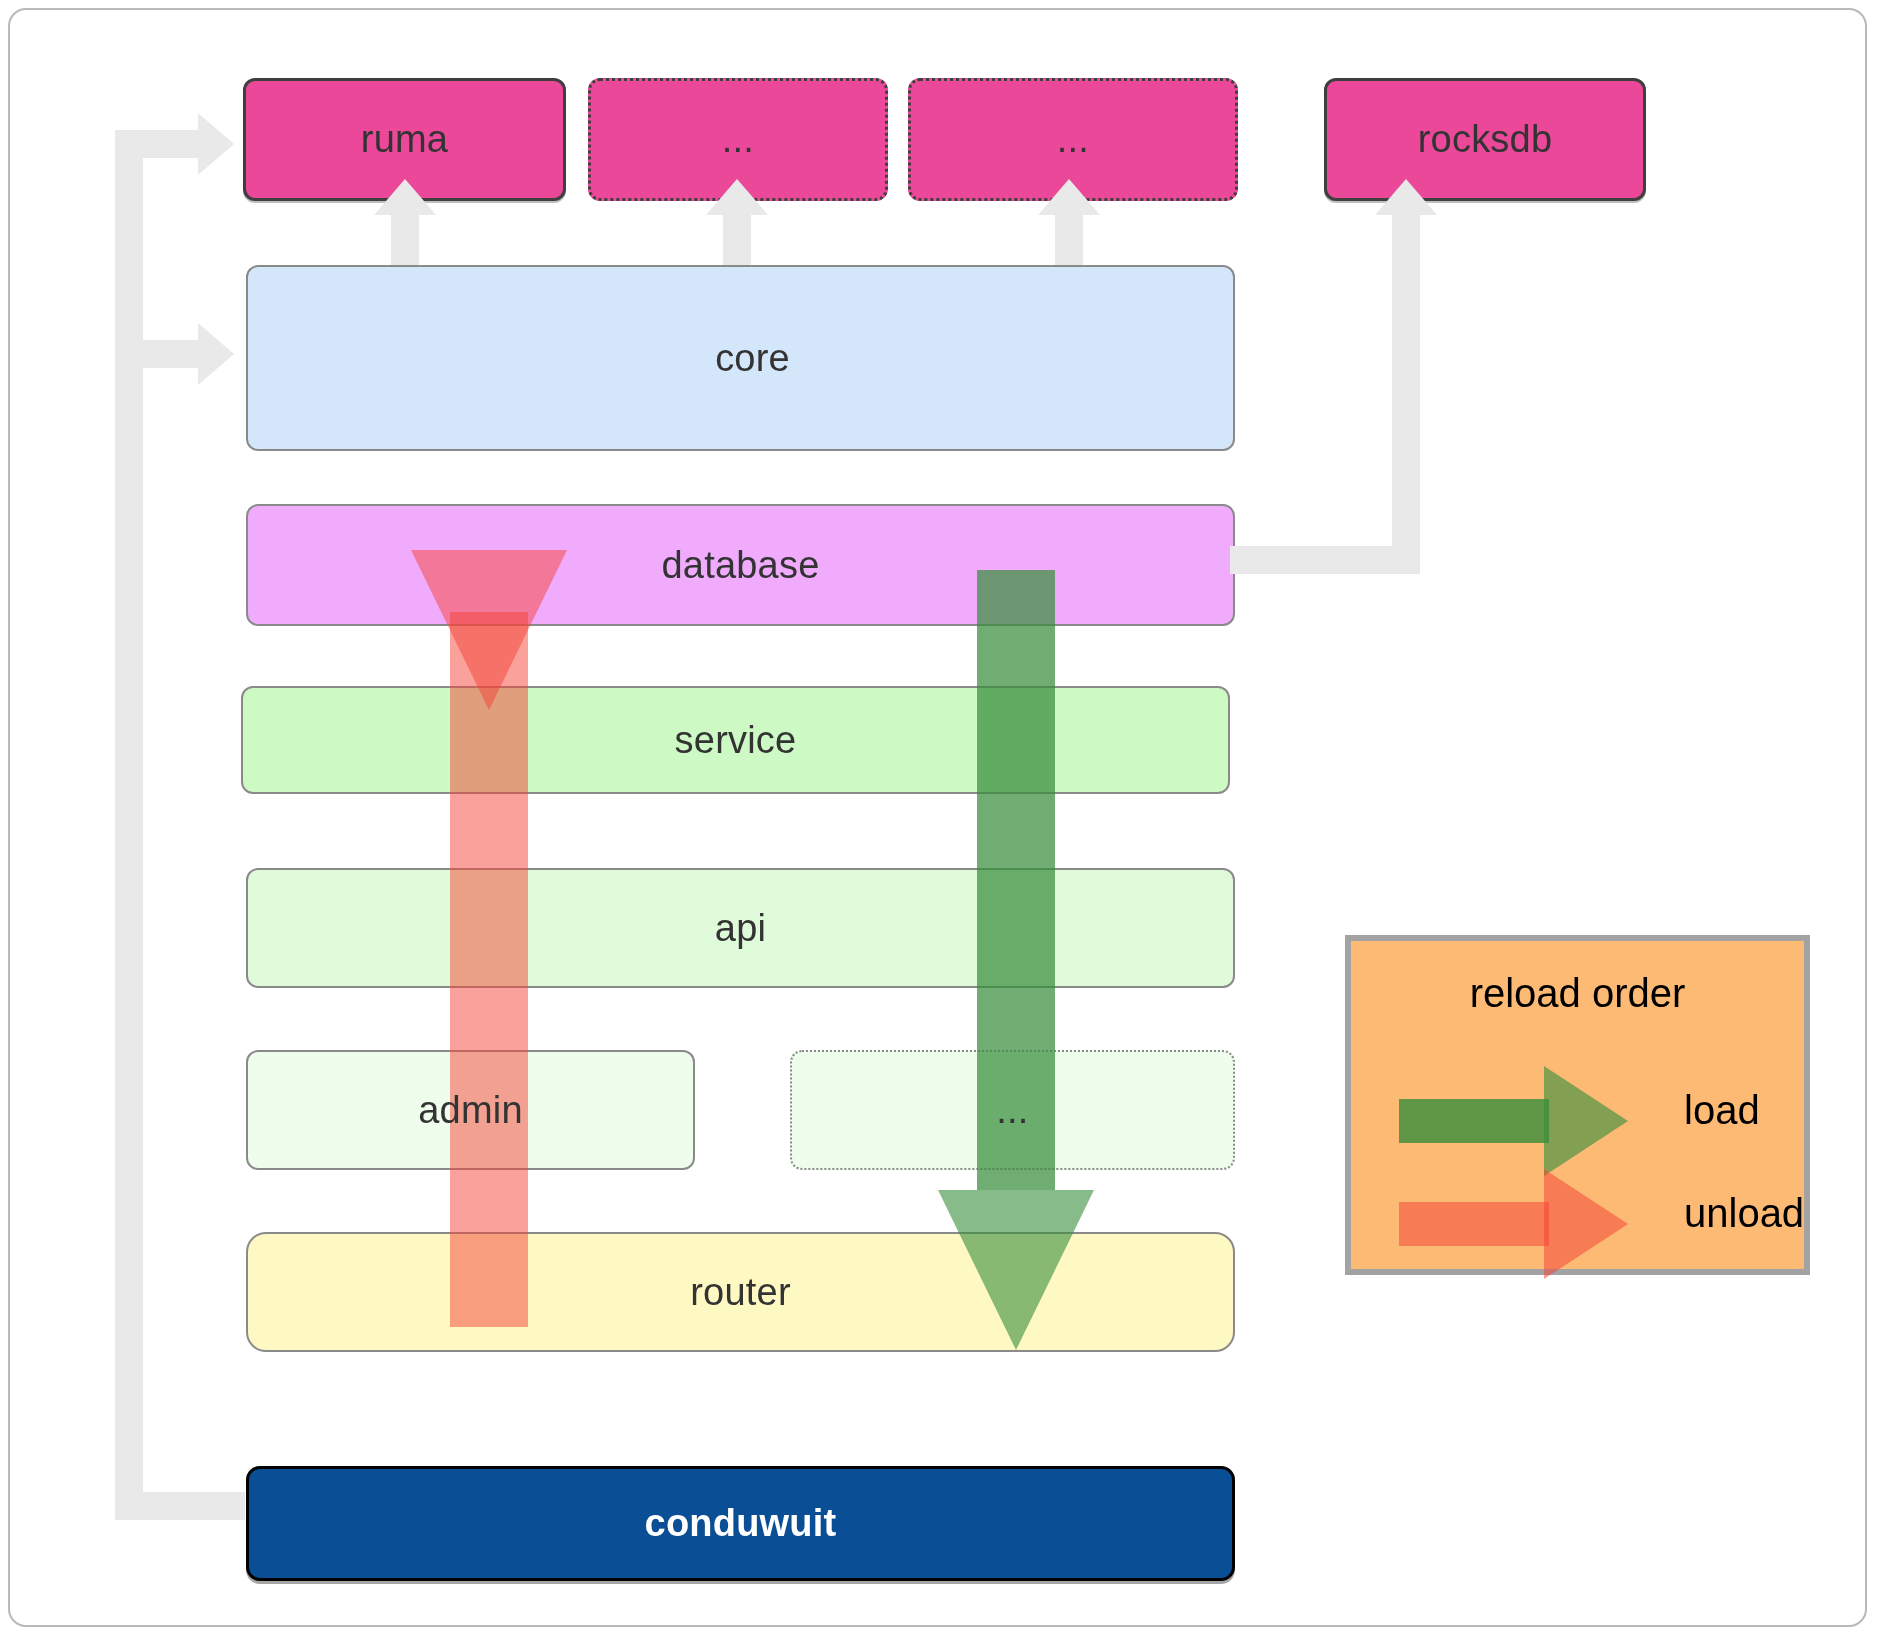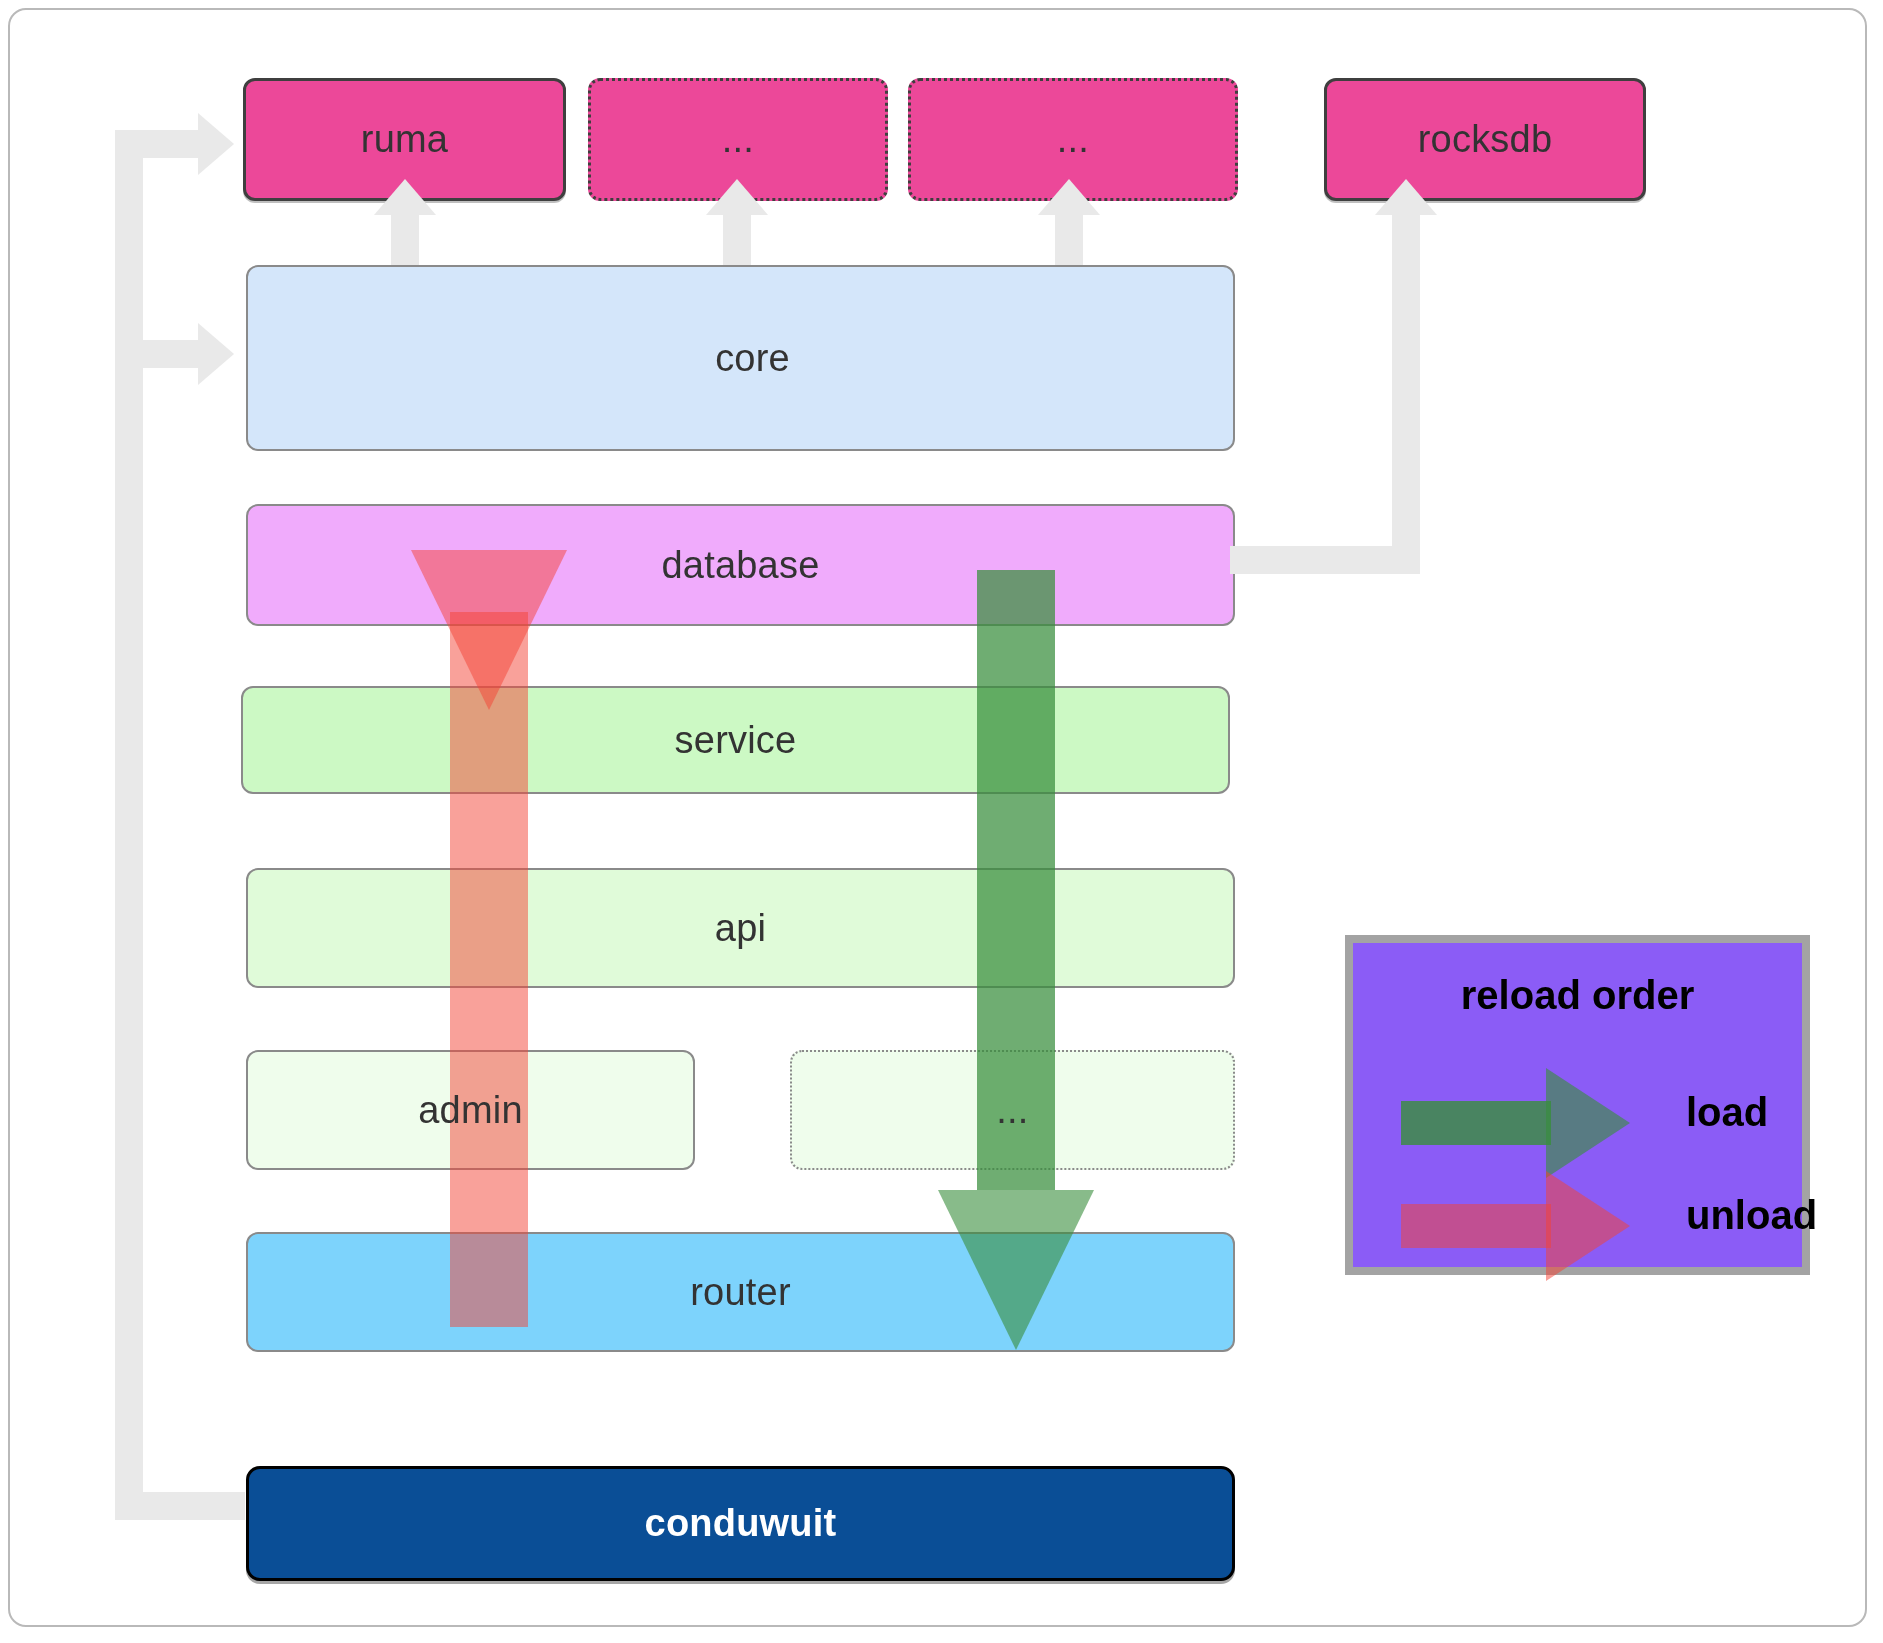--- a/index.html
+++ b/index.html
@@ -55,21 +55,21 @@
   
   .crate { border: 2px solid #8a8a8a; }
   .crate.dotted { border: 2px dotted #8a8a8a; }
 
   .c-core     { background: #d4e6fa; padding-left: 24px; }
   .c-database { background: #f0abfc; }
   .c-service  { background: #ccf9c4; }
   .c-api      { background: #e0fbd9; }
   .c-admin    { background: #effdec; }
   .c-dots     { background: #effdec; }
-  .c-router   { background: #7dd3fc; }
+  .c-router   { background: #fef9c3; border-radius: 20px; }
 
   .c-bin {
     background: #0a4e96;
     border: 3px solid #000000;
     color: #ffffff;
     font-weight: bold;
     border-radius: 14px;
     box-shadow: 0 3px 0 rgba(0,0,0,.35);
   }
 
@@ -102,23 +102,22 @@
   .load .head {
     border-left: 78px solid transparent;
     border-right: 78px solid transparent;
     border-top: 160px solid rgba(56,142,60,.60);
   }
 
   
   .legend {
     position: absolute;
     box-sizing: border-box;
-    background: #8b5cf6;
-    border: 8px solid #a3a3a3;
-    font-weight: bold;
+    background: #fdba74;
+    border: 6px solid #a3a3a3;
   }
   .legend-title {
     position: absolute;
     left: 0; right: 0; top: 30px;
     text-align: center;
     font-size: 40px;
     color: #000000;
   }
   .legend-row { position: absolute; height: 110px; }
   .legend-row .ls { position: absolute; top: 33px; left: 0; width: 150px; height: 44px; }

